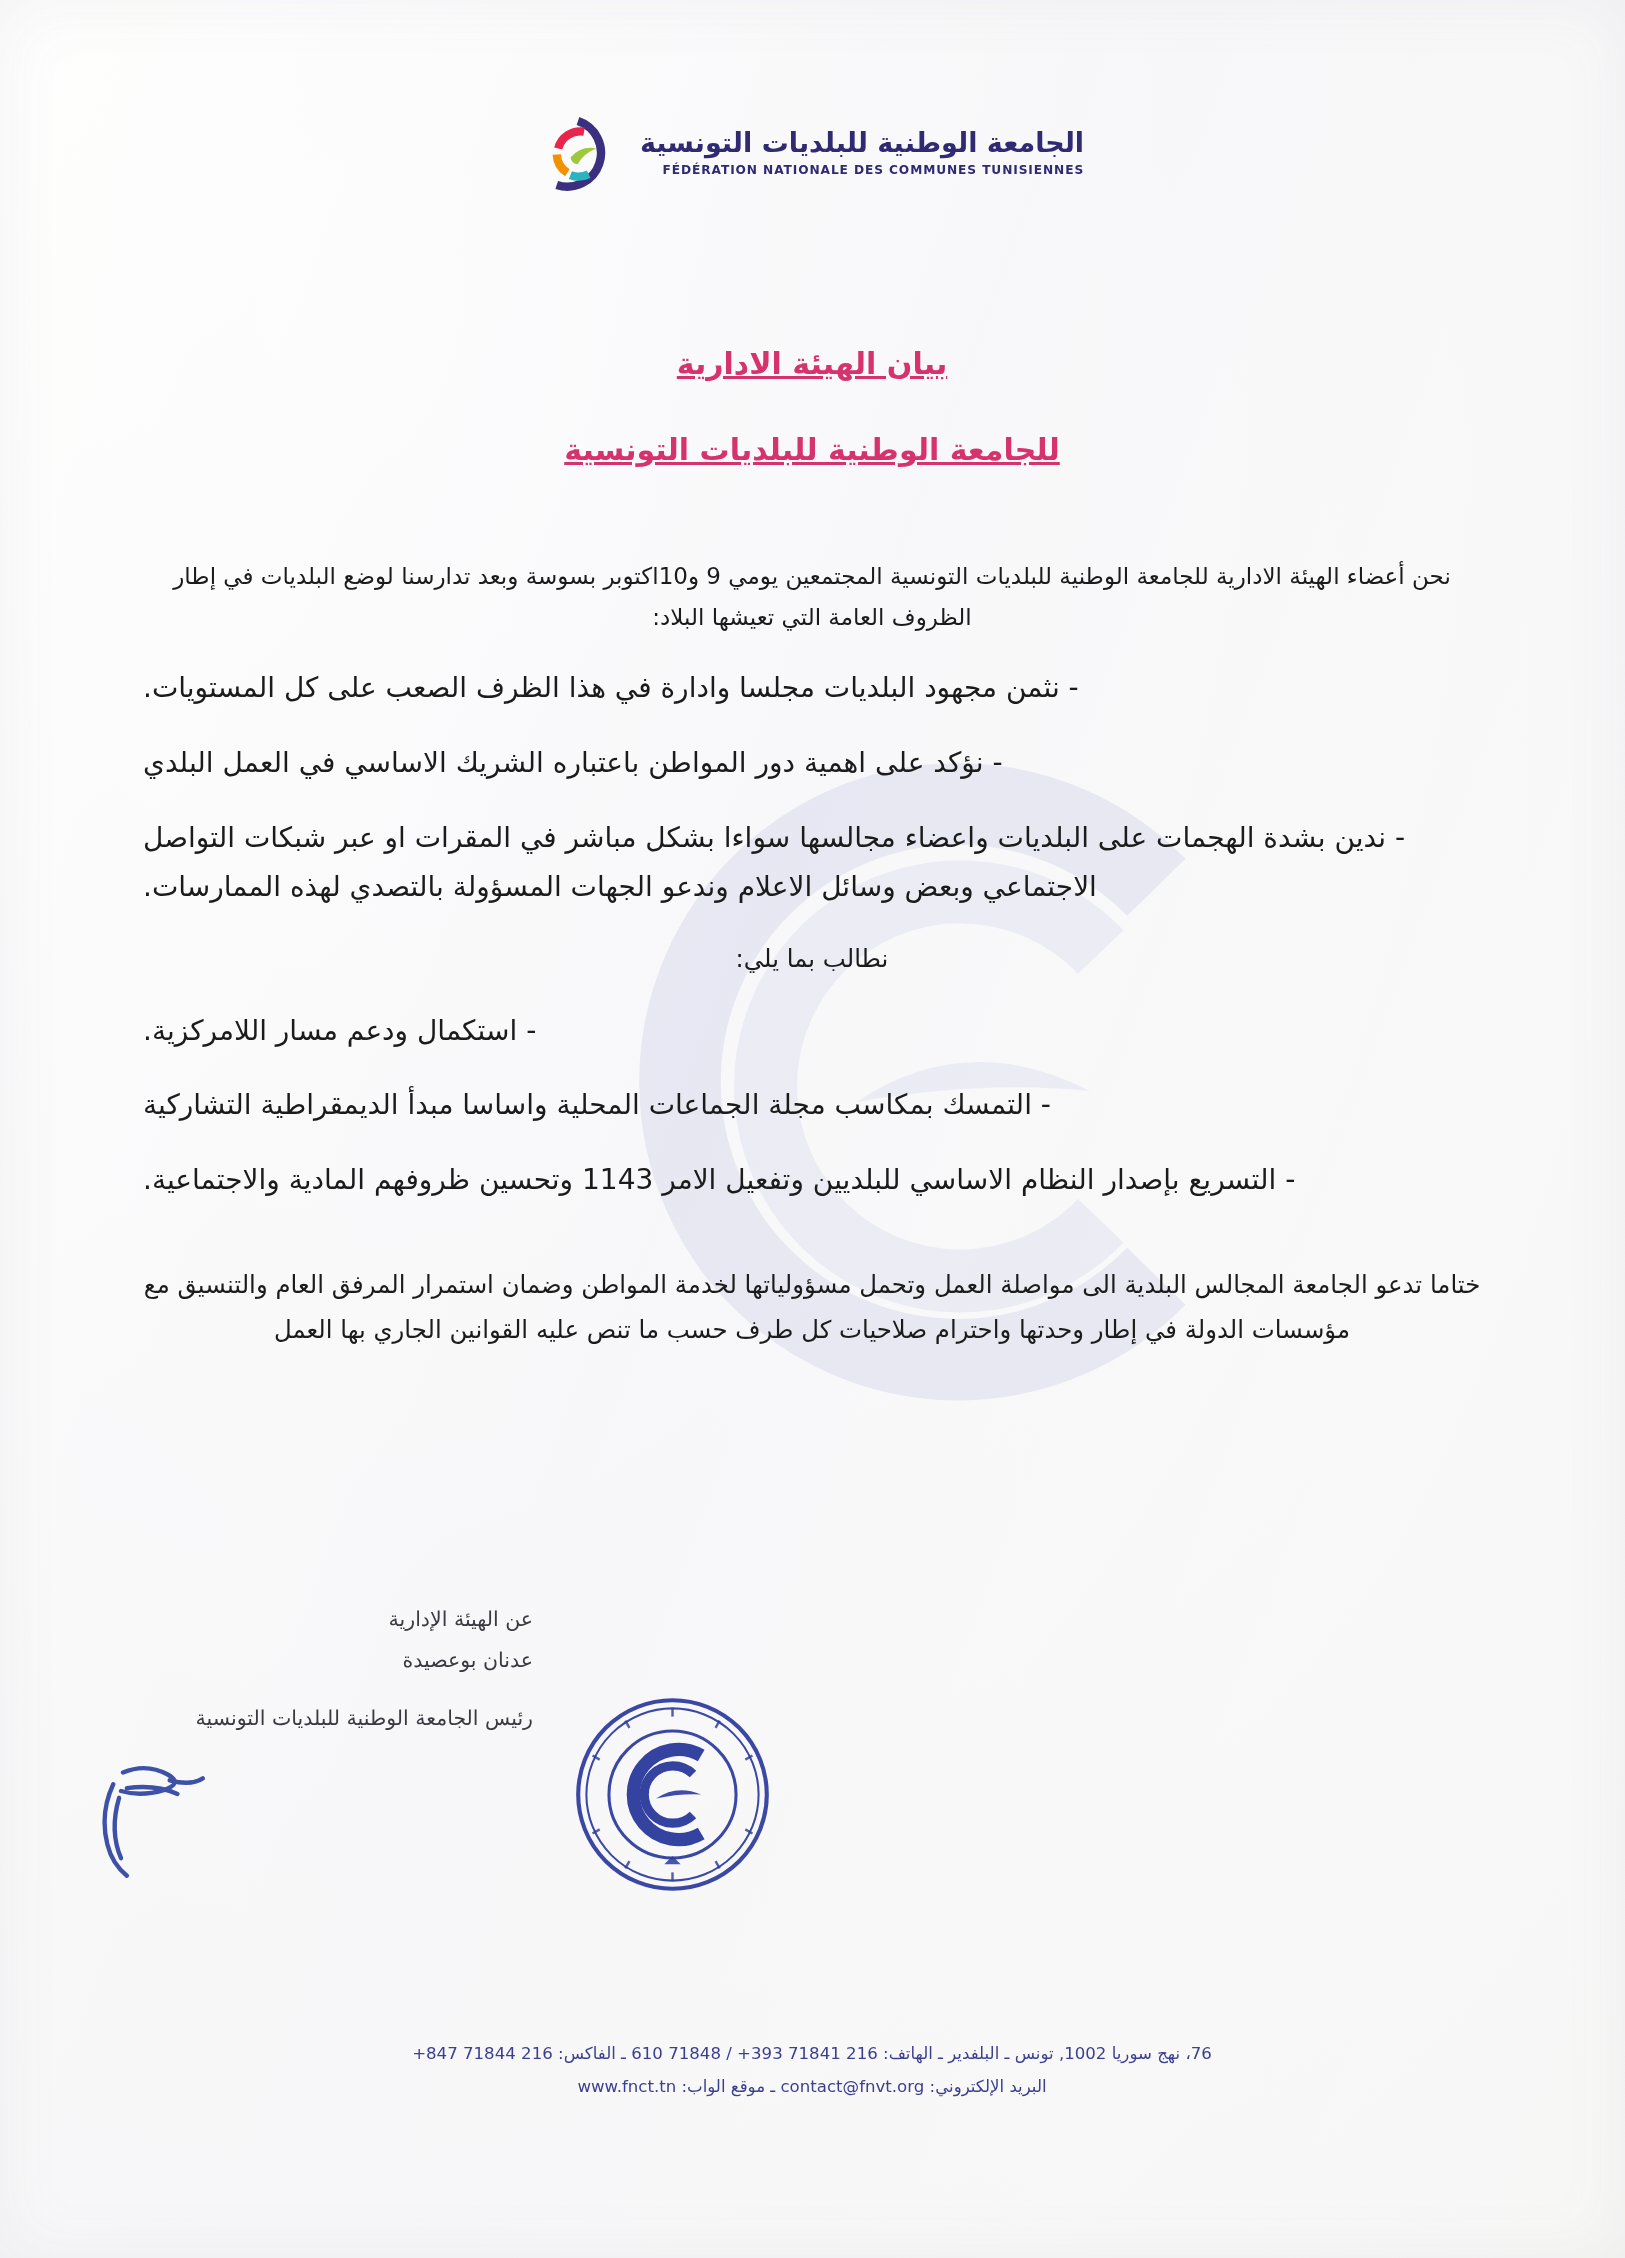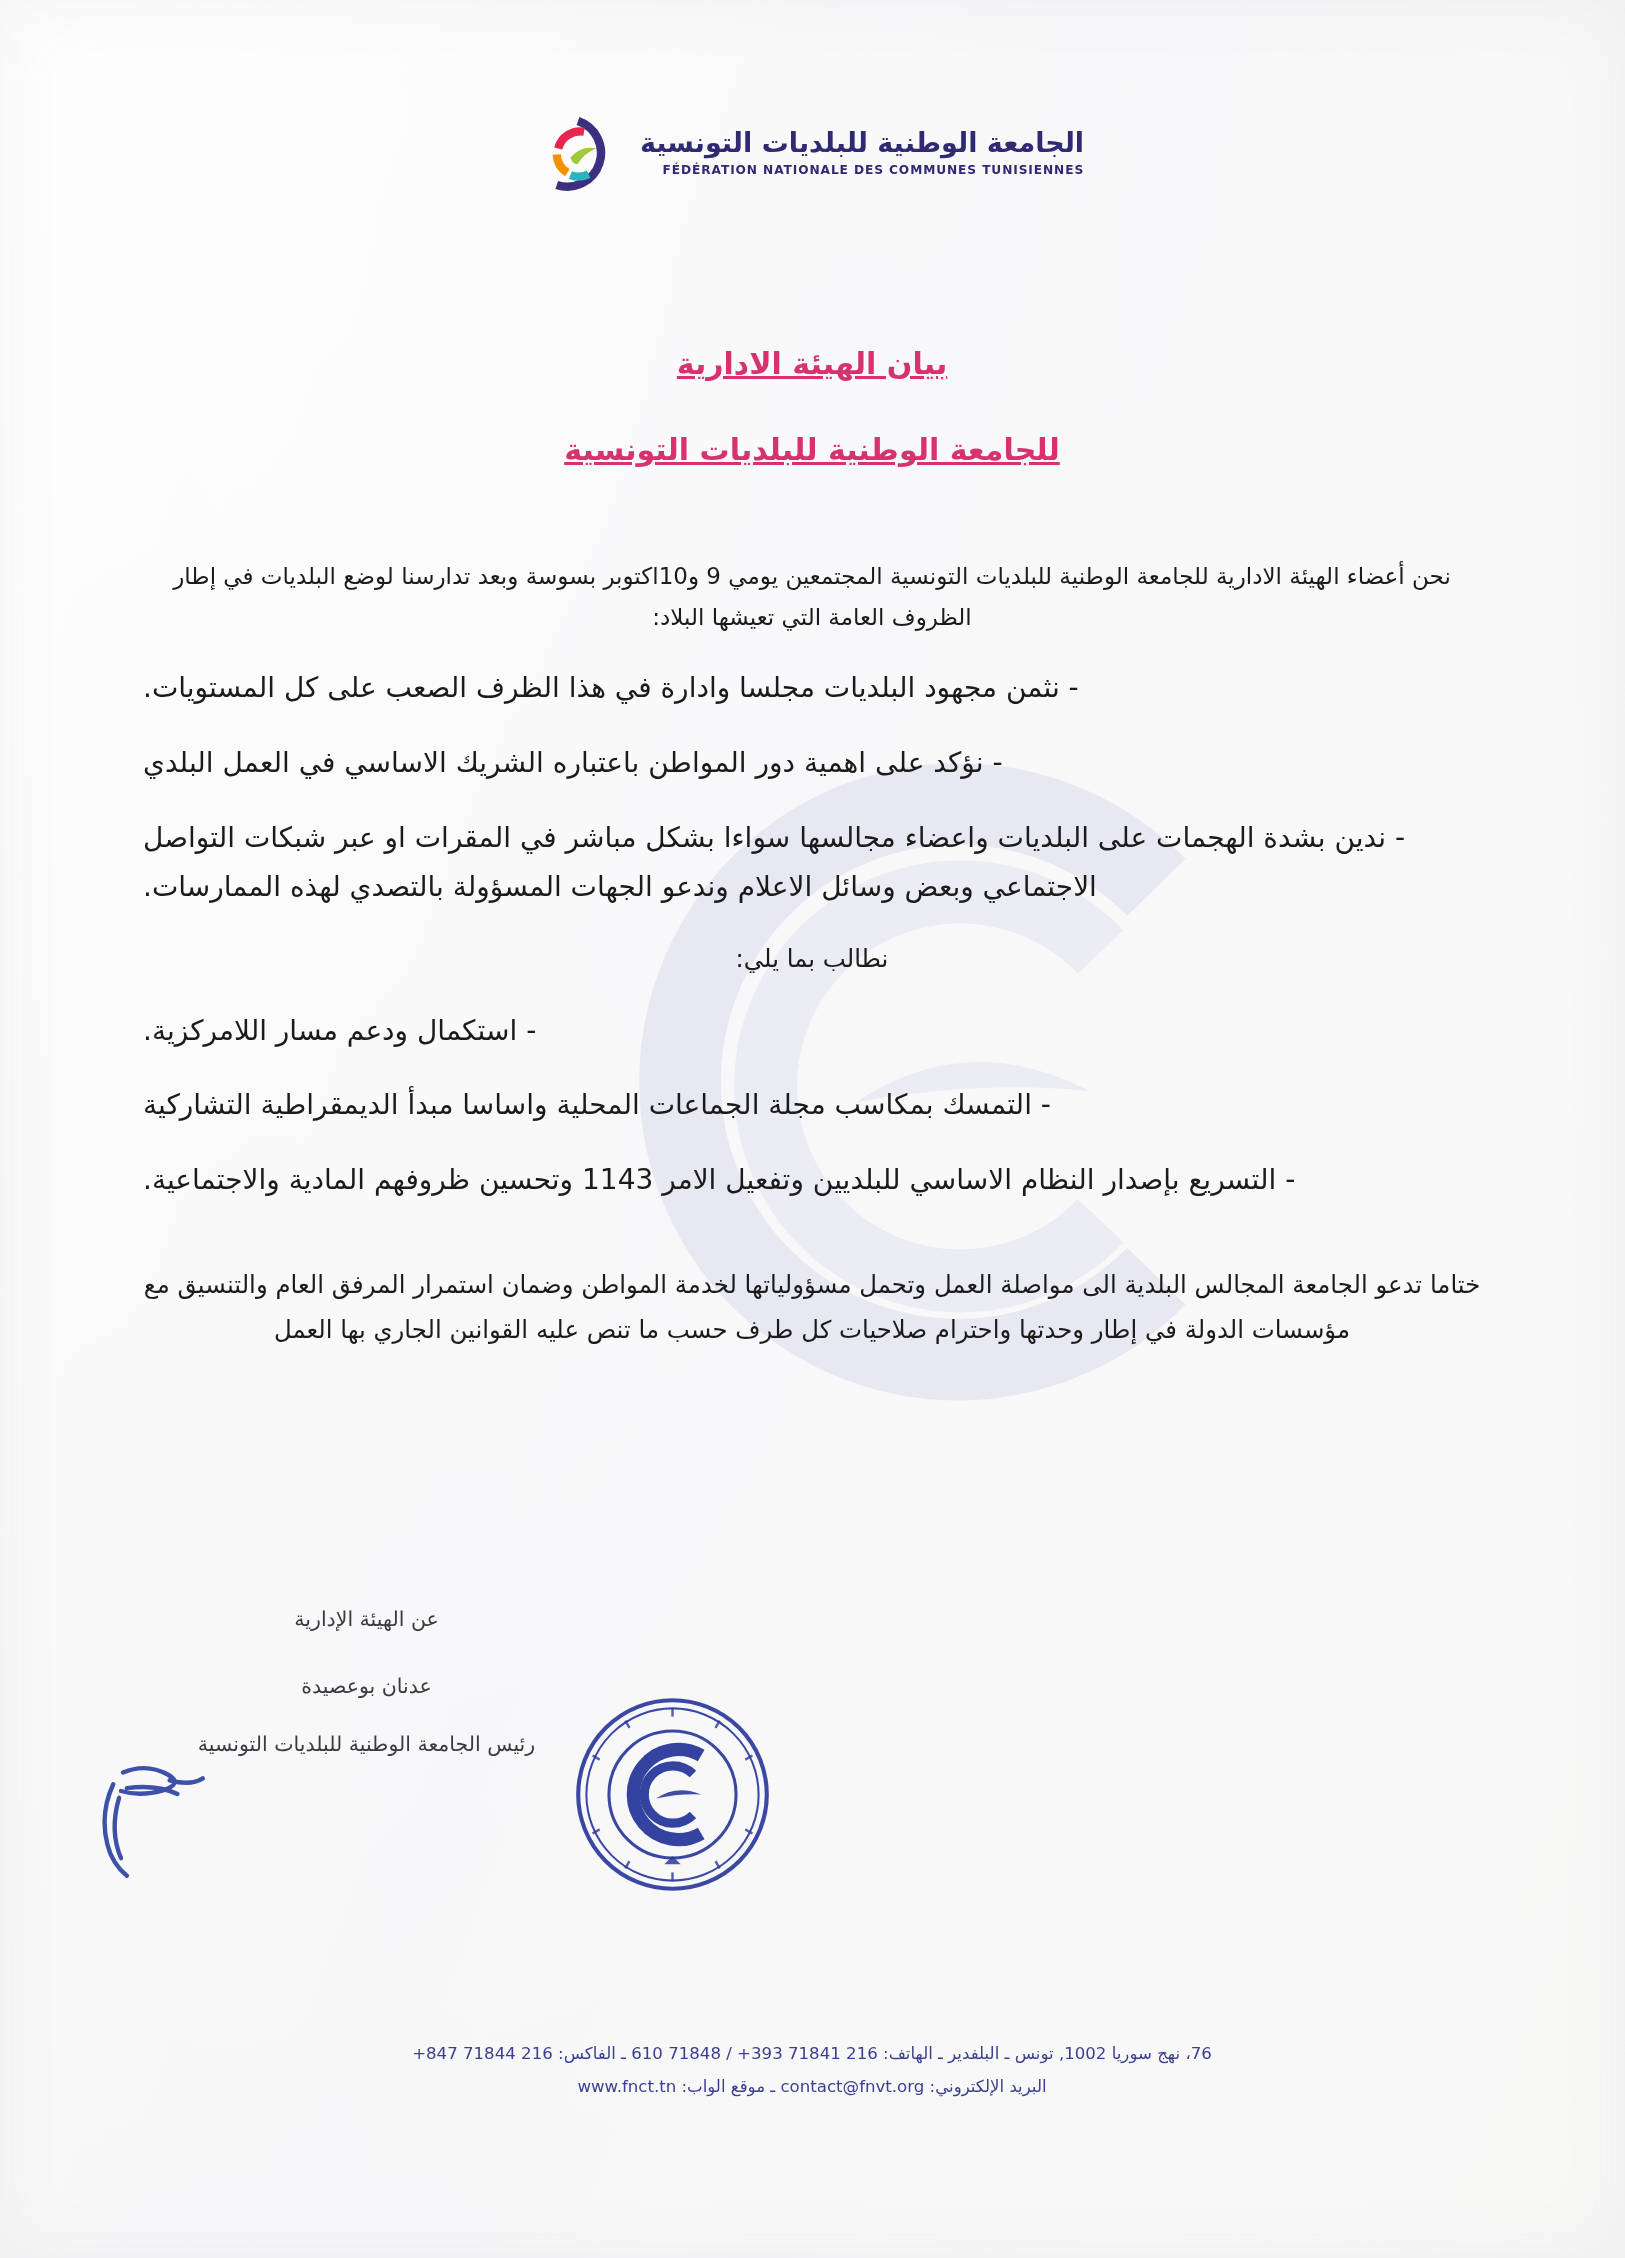--- a/index.html
+++ b/index.html
@@ -136,29 +136,28 @@
     font-size: 24.4px;
     line-height: 1.85;
     margin: 57px 0 0 0;
     text-align: center;
   }
 
   
   .sign-block {
     position: absolute;
     top: 1609px;
-    right: 1044px;
+    right: 1092px;
     width: 429px;
     direction: rtl;
-    text-align: center;
     color: #3a3a42;
     font-family: "DejaVu Serif", "Liberation Serif", serif;
   }
   .sign-line { font-size: 20.5px; line-height: 1.05; }
-  .sign-line.l2 { margin-top: 45px; }
+  .sign-line.l2 { margin-top: 19px; }
   .sign-line.l3 { margin-top: 37px; }
 
   
   .handsign {
     position: absolute;
     top: 1755px;
     right: 1356px;
     width: 185px;
     height: 146px;
     pointer-events: none;

